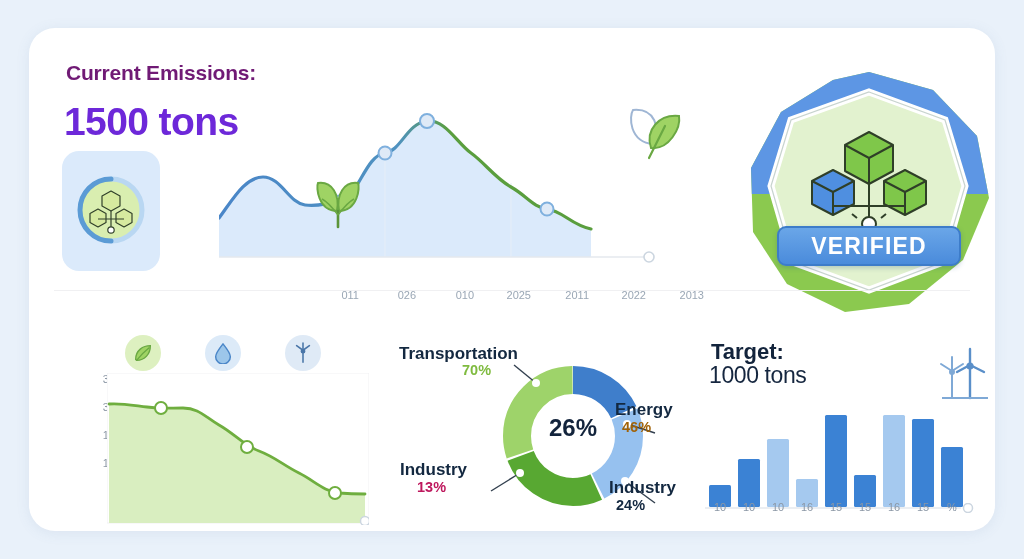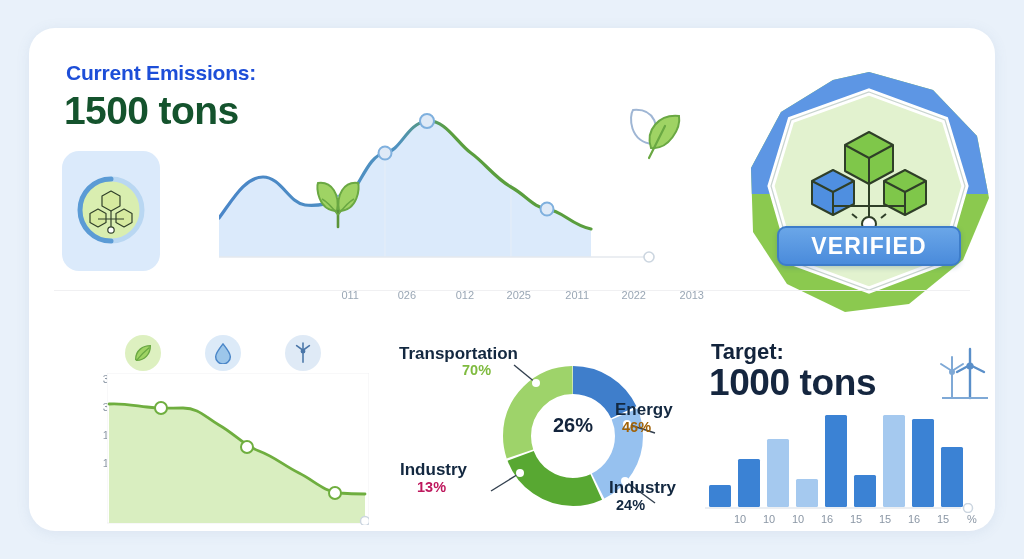--- a/index.html
+++ b/index.html
@@ -17,26 +17,26 @@
     width: 966px; height: 503px;
     background: #ffffff;
     border-radius: 26px;
     box-shadow: 0 2px 14px rgba(90,120,160,0.10);
     overflow: hidden;
   }
 
   
   .kpi-label {
     position: absolute; left: 37px; top: 33px;
-    font-size: 21px; font-weight: bold; color: #1d4ed8;
+    font-size: 21px; font-weight: bold; color: #701a75;
     letter-spacing: -0.2px;
   }
   .kpi-value {
-    position: absolute; left: 35px; top: 61px;
-    font-size: 39px; font-weight: bold; color: #14532d;
+    position: absolute; left: 35px; top: 72px;
+    font-size: 39px; font-weight: bold; color: #6d28d9;
     letter-spacing: -0.6px;
   }
 
   
   .bc-box {
     position: absolute; left: 33px; top: 123px;
     width: 98px; height: 120px;
     background: #dbeafb; border-radius: 17px;
   }
   .bc-ring { position: absolute; left: 12px; top: 21px; }
@@ -83,40 +83,40 @@
   .area-chart { position: absolute; left: 30px; top: 345px; width: 310px; height: 152px; }
   .ylab {
     position: absolute; right: 248px; font-size: 11px; color: #8b97a5; text-align: right;
     width: 34px;
   }
 
   
   .donut { position: absolute; left: 358px; top: 310px; width: 310px; height: 195px; }
   .donut-center {
     position: absolute; left: 146px; top: 76px; width: 80px; text-align: center;
-    font-size: 20px; font-weight: bold; color: #13243c;
+    font-size: 24px; font-weight: bold; color: #13243c;
   }
   .dlab { position: absolute; font-weight: bold; font-size: 17px; color: #132840; }
   .dpct { position: absolute; font-weight: bold; font-size: 14.5px; }
 
   
   .tgt-label {
     position: absolute; left: 682px; top: 311px;
     font-size: 22px; font-weight: bold; color: #13243c;
   }
   .tgt-value {
     position: absolute; left: 680px; top: 334px;
-    font-size: 37px; font-weight: bold; color: #15263f; letter-spacing: -0.4px;
+    font-size: 23px; font-weight: normal; color: #15263f; letter-spacing: -0.4px;
   }
   .turbine { position: absolute; left: 903px; top: 318px; }
   .bars { position: absolute; left: 676px; top: 383px; width: 272px; height: 118px; }
   .bar { position: absolute; bottom: 22px; width: 22px; border-radius: 1.5px; }
   .blab {
-    position: absolute; bottom: 4px; width: 28px; text-align: center;
-    font-size: 11px; color: #8b97a5; margin-left: 20px;
+    position: absolute; bottom: 16px; width: 28px; text-align: center;
+    font-size: 11px; color: #8b97a5;
   }
 </style>
 </head>
 <body>
 
 <div id="app">
   <div class="card">
 
     <div class="kpi-label">Current Emissions:</div>
     <div class="kpi-value">1500 tons</div>
@@ -168,21 +168,21 @@
           <circle cx="166" cy="50" r="6.5" fill="#dfeaf7" stroke="#7fb0de" stroke-width="2"></circle>
           <circle cx="208" cy="18" r="7" fill="#dfeaf7" stroke="#7fb0de" stroke-width="2"></circle>
           <circle cx="328" cy="106" r="6.5" fill="#dfeaf7" stroke="#7fb0de" stroke-width="2"></circle>
         </g>
 
         <line x1="0" y1="154" x2="425" y2="154" stroke="#e4e9ee" stroke-width="1.6"></line>
         <circle cx="430" cy="154" r="5" fill="#ffffff" stroke="#ccd6e0" stroke-width="1.6"></circle>
       </svg>
       <div class="axis-tick" style="left:96px">011</div>
       <div class="axis-tick" style="left:153px">026</div>
-      <div class="axis-tick" style="left:211px">012</div>
+      <div class="axis-tick" style="left:211px">010</div>
       <div class="axis-tick" style="left:268px">2025</div>
       <div class="axis-tick" style="left:326px">2011</div>
       <div class="axis-tick" style="left:383px">2022</div>
       <div class="axis-tick" style="left:386px; left:384px; transform:translateX(57px)">2013</div>
     </div>
 
     <svg class="leaf-a" width="64" height="60" viewBox="0 0 64 60">
       <g stroke="#6aa843" stroke-width="2" fill="#9fd364">
         <path d="M31 40 C12 40 10 16 12 12 C26 10 34 24 31 40 Z"></path>
         <path d="M33 40 C52 40 54 16 52 12 C38 10 30 24 33 40 Z"></path>

